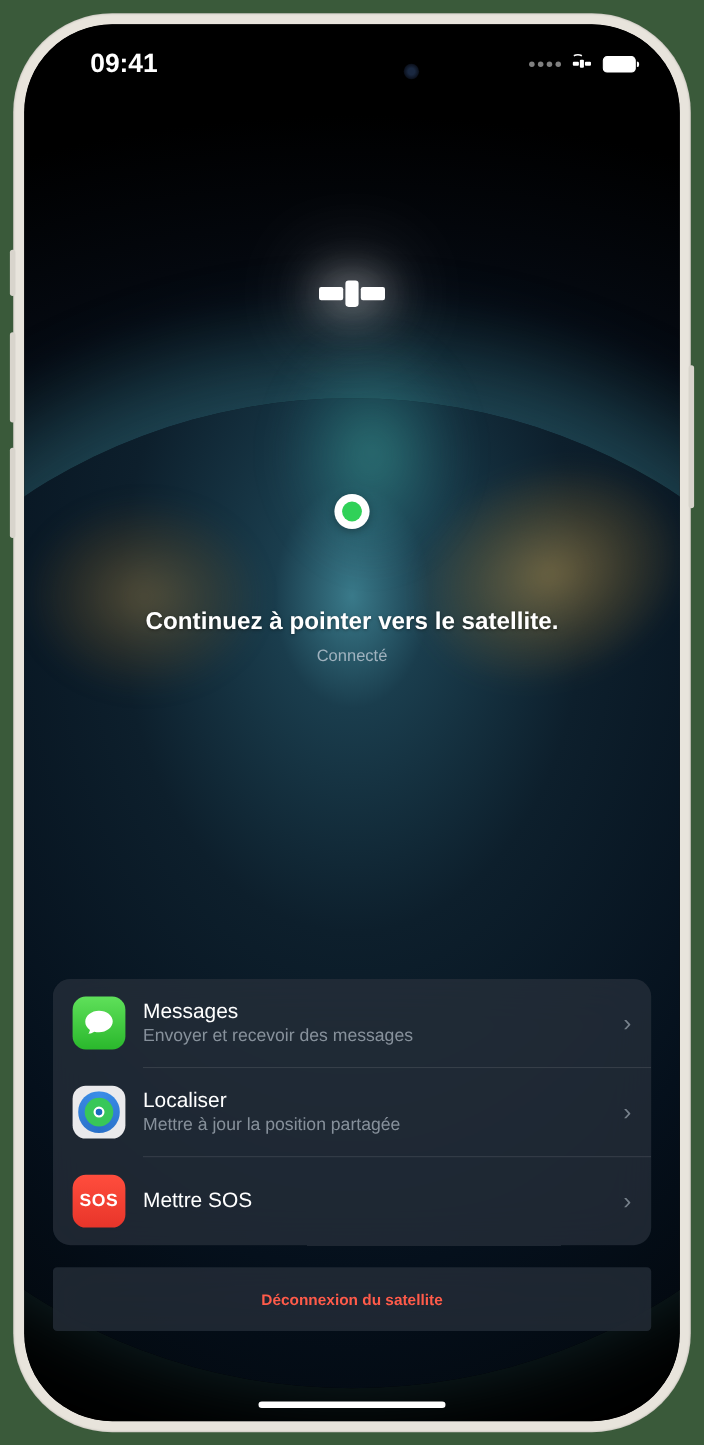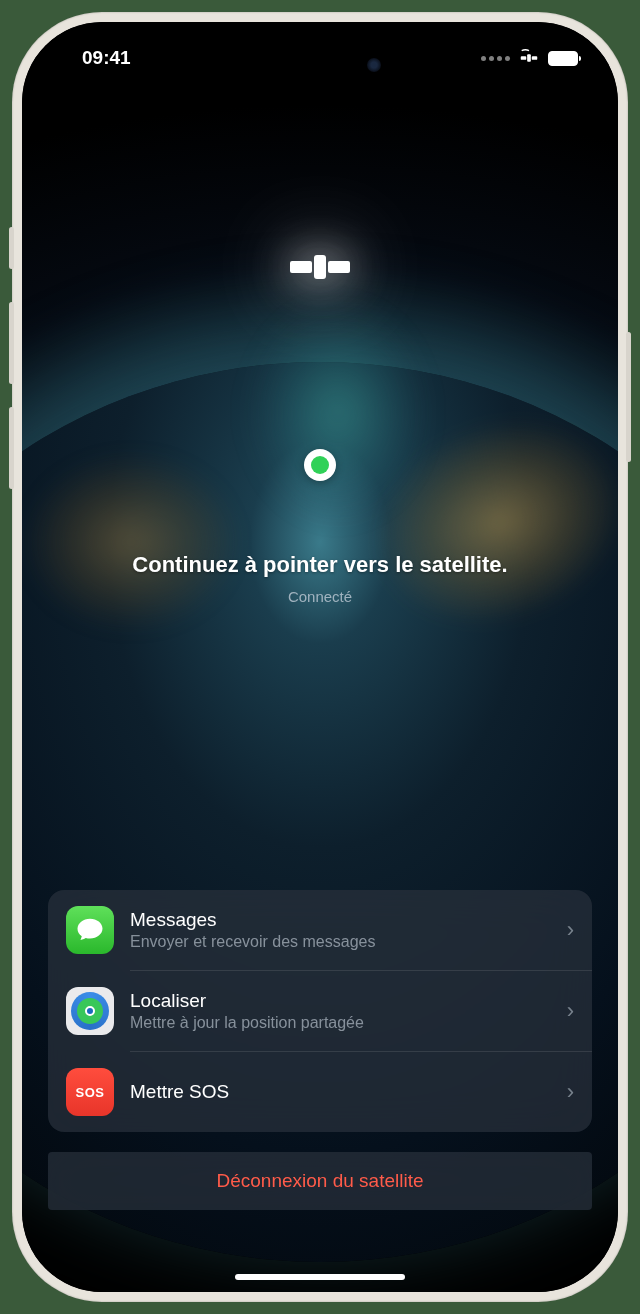--- a/index.html
+++ b/index.html
@@ -100,21 +100,21 @@
       right: 0;
       height: 60px;
       display: flex;
       justify-content: space-between;
       align-items: center;
       padding: 12px 40px 0;
       z-index: 10;
     }
     .status-time {
       color: #fff;
-      font-size: 19px;
+      font-size: 24px;
       font-weight: 600;
       margin-left: 20px;
     }
     .status-right {
       display: flex;
       align-items: center;
       gap: 8px;
     }
     .signal-dots {
       display: flex;
@@ -313,21 +313,21 @@
     .findmy-center {
       width: 10px;
       height: 10px;
       border-radius: 50%;
       background: #1a6abe;
       border: 2px solid #fff;
     }
     .icon-sos {
       background: linear-gradient(180deg, #ff4d3d 0%, #e8352a 100%);
       color: #fff;
-      font-size: 13px;
+      font-size: 16px;
       font-weight: 700;
       letter-spacing: 0.5px;
     }
     .option-text {
       flex: 1;
       display: flex;
       flex-direction: column;
       gap: 2px;
     }
     .option-title {
@@ -350,22 +350,22 @@
       left: 26px;
       right: 26px;
       height: 58px;
       background: rgba(40,48,60,0.72);
       backdrop-filter: blur(20px);
       border-radius: 4px;
       display: flex;
       align-items: center;
       justify-content: center;
       color: #ff5b4a;
-      font-size: 19px;
-      font-weight: 400;
+      font-size: 14px;
+      font-weight: 700;
       z-index: 8;
       cursor: pointer;
       border: none;
     }
     .home-indicator {
       position: absolute;
       bottom: 12px;
       left: 50%;
       transform: translateX(-50%);
       width: 170px;

